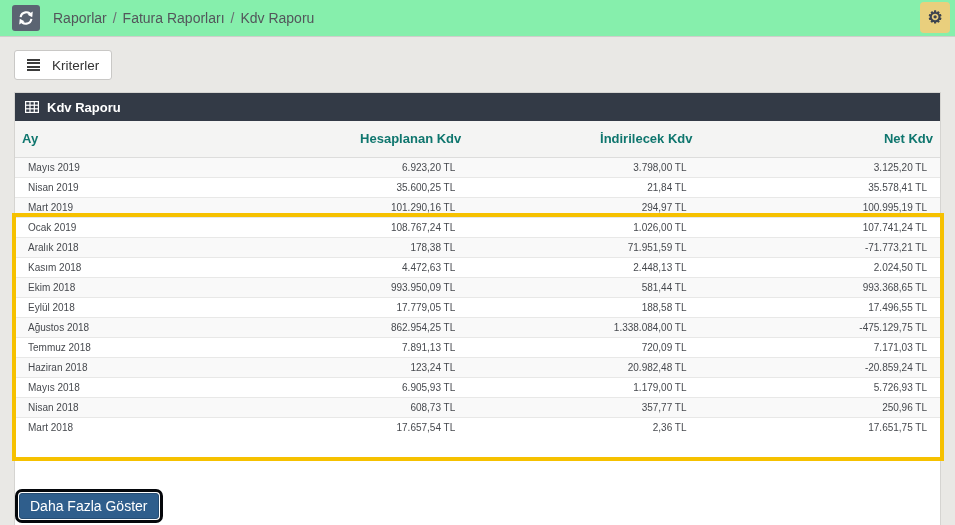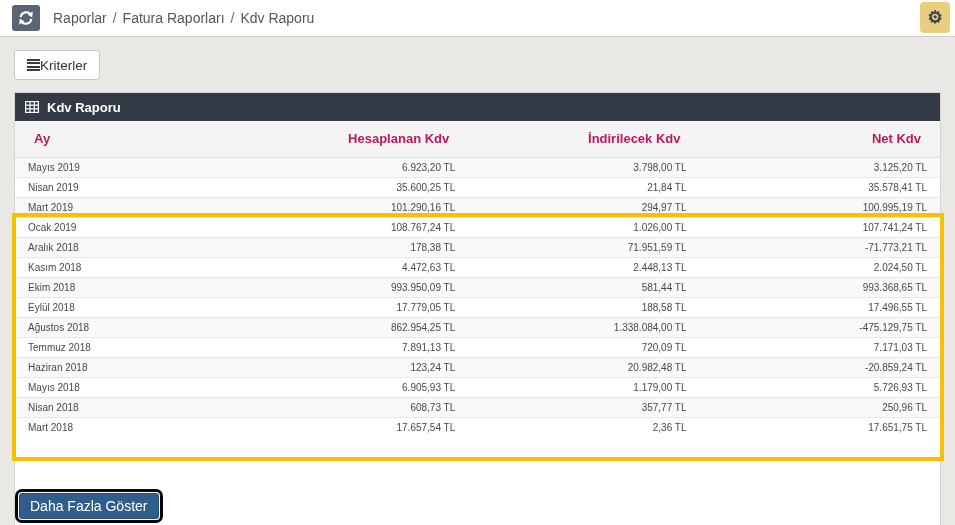--- a/index.html
+++ b/index.html
@@ -10,21 +10,21 @@
     position: relative;
     width: 955px; height: 525px;
     margin: 0 auto;
     background: #e9e8e5;
     overflow: hidden;
   }
 
   
   .topbar {
     position: absolute; top: 0; left: 0; right: 0; height: 37px;
-    background: #ffffff;
+    background: #86efac;
     border-bottom: 1px solid #cfcecb;
     display: flex; align-items: center;
   }
   .refresh-btn {
     width: 28px; height: 26px; margin-left: 12px;
     background: #5b6472; border: none; border-radius: 3px;
     display: flex; align-items: center; justify-content: center;
     cursor: pointer;
   }
   .breadcrumb {
@@ -42,42 +42,42 @@
     cursor: pointer;
   }
 
   
   .content { position: absolute; top: 37px; left: 0; right: 0; bottom: 0; }
 
   .kriterler-btn {
     position: absolute; left: 14px; top: 13px; height: 30px;
     background: #ffffff; border: 1px solid #c9c8c6; border-radius: 3px;
     font-size: 13.5px; color: #333; padding: 0 12px;
-    display: flex; align-items: center; gap: 0; cursor: pointer;
+    display: flex; align-items: center; gap: 12px; cursor: pointer;
     font-family: inherit;
   }
   .hamburger { display: inline-flex; flex-direction: column; gap: 1.5px; }
   .hamburger i { display: block; width: 13px; height: 2px; background: #3b3b3b; }
 
   .panel {
     position: absolute; left: 14px; top: 55px; width: 927px; bottom: 0;
     background: #ffffff;
     border: 1px solid #d5d4d1; border-bottom: none;
   }
   .panel-header {
     height: 28px; background: #333a46; color: #fff;
     display: flex; align-items: center; gap: 8px;
     padding: 0 10px; font-size: 13px; font-weight: bold;
   }
 
   table.report { width: 100%; border-collapse: collapse; table-layout: fixed; }
   table.report th {
-    height: 36px; background: #f4f4f3; color: #be185d;
+    height: 36px; background: #f4f4f3; color: #0f766e;
     font-size: 13px; font-weight: bold; text-align: right;
-    padding: 0 19px; border-bottom: 1px solid #dddddc;
+    padding: 0 7px; border-bottom: 1px solid #dddddc;
   }
   table.report th:first-child { text-align: left; }
   table.report col.c1 { width: 32%; }
   table.report col.c2 { width: 17%; }
   table.report col.c3 { width: 25%; }
   table.report col.c4 { width: 26%; }
   table.report td {
     height: 20px; font-size: 10px; color: #46494e;
     padding: 0 13px; text-align: right; white-space: nowrap;
     border-top: 1px solid #e8e8e7;

